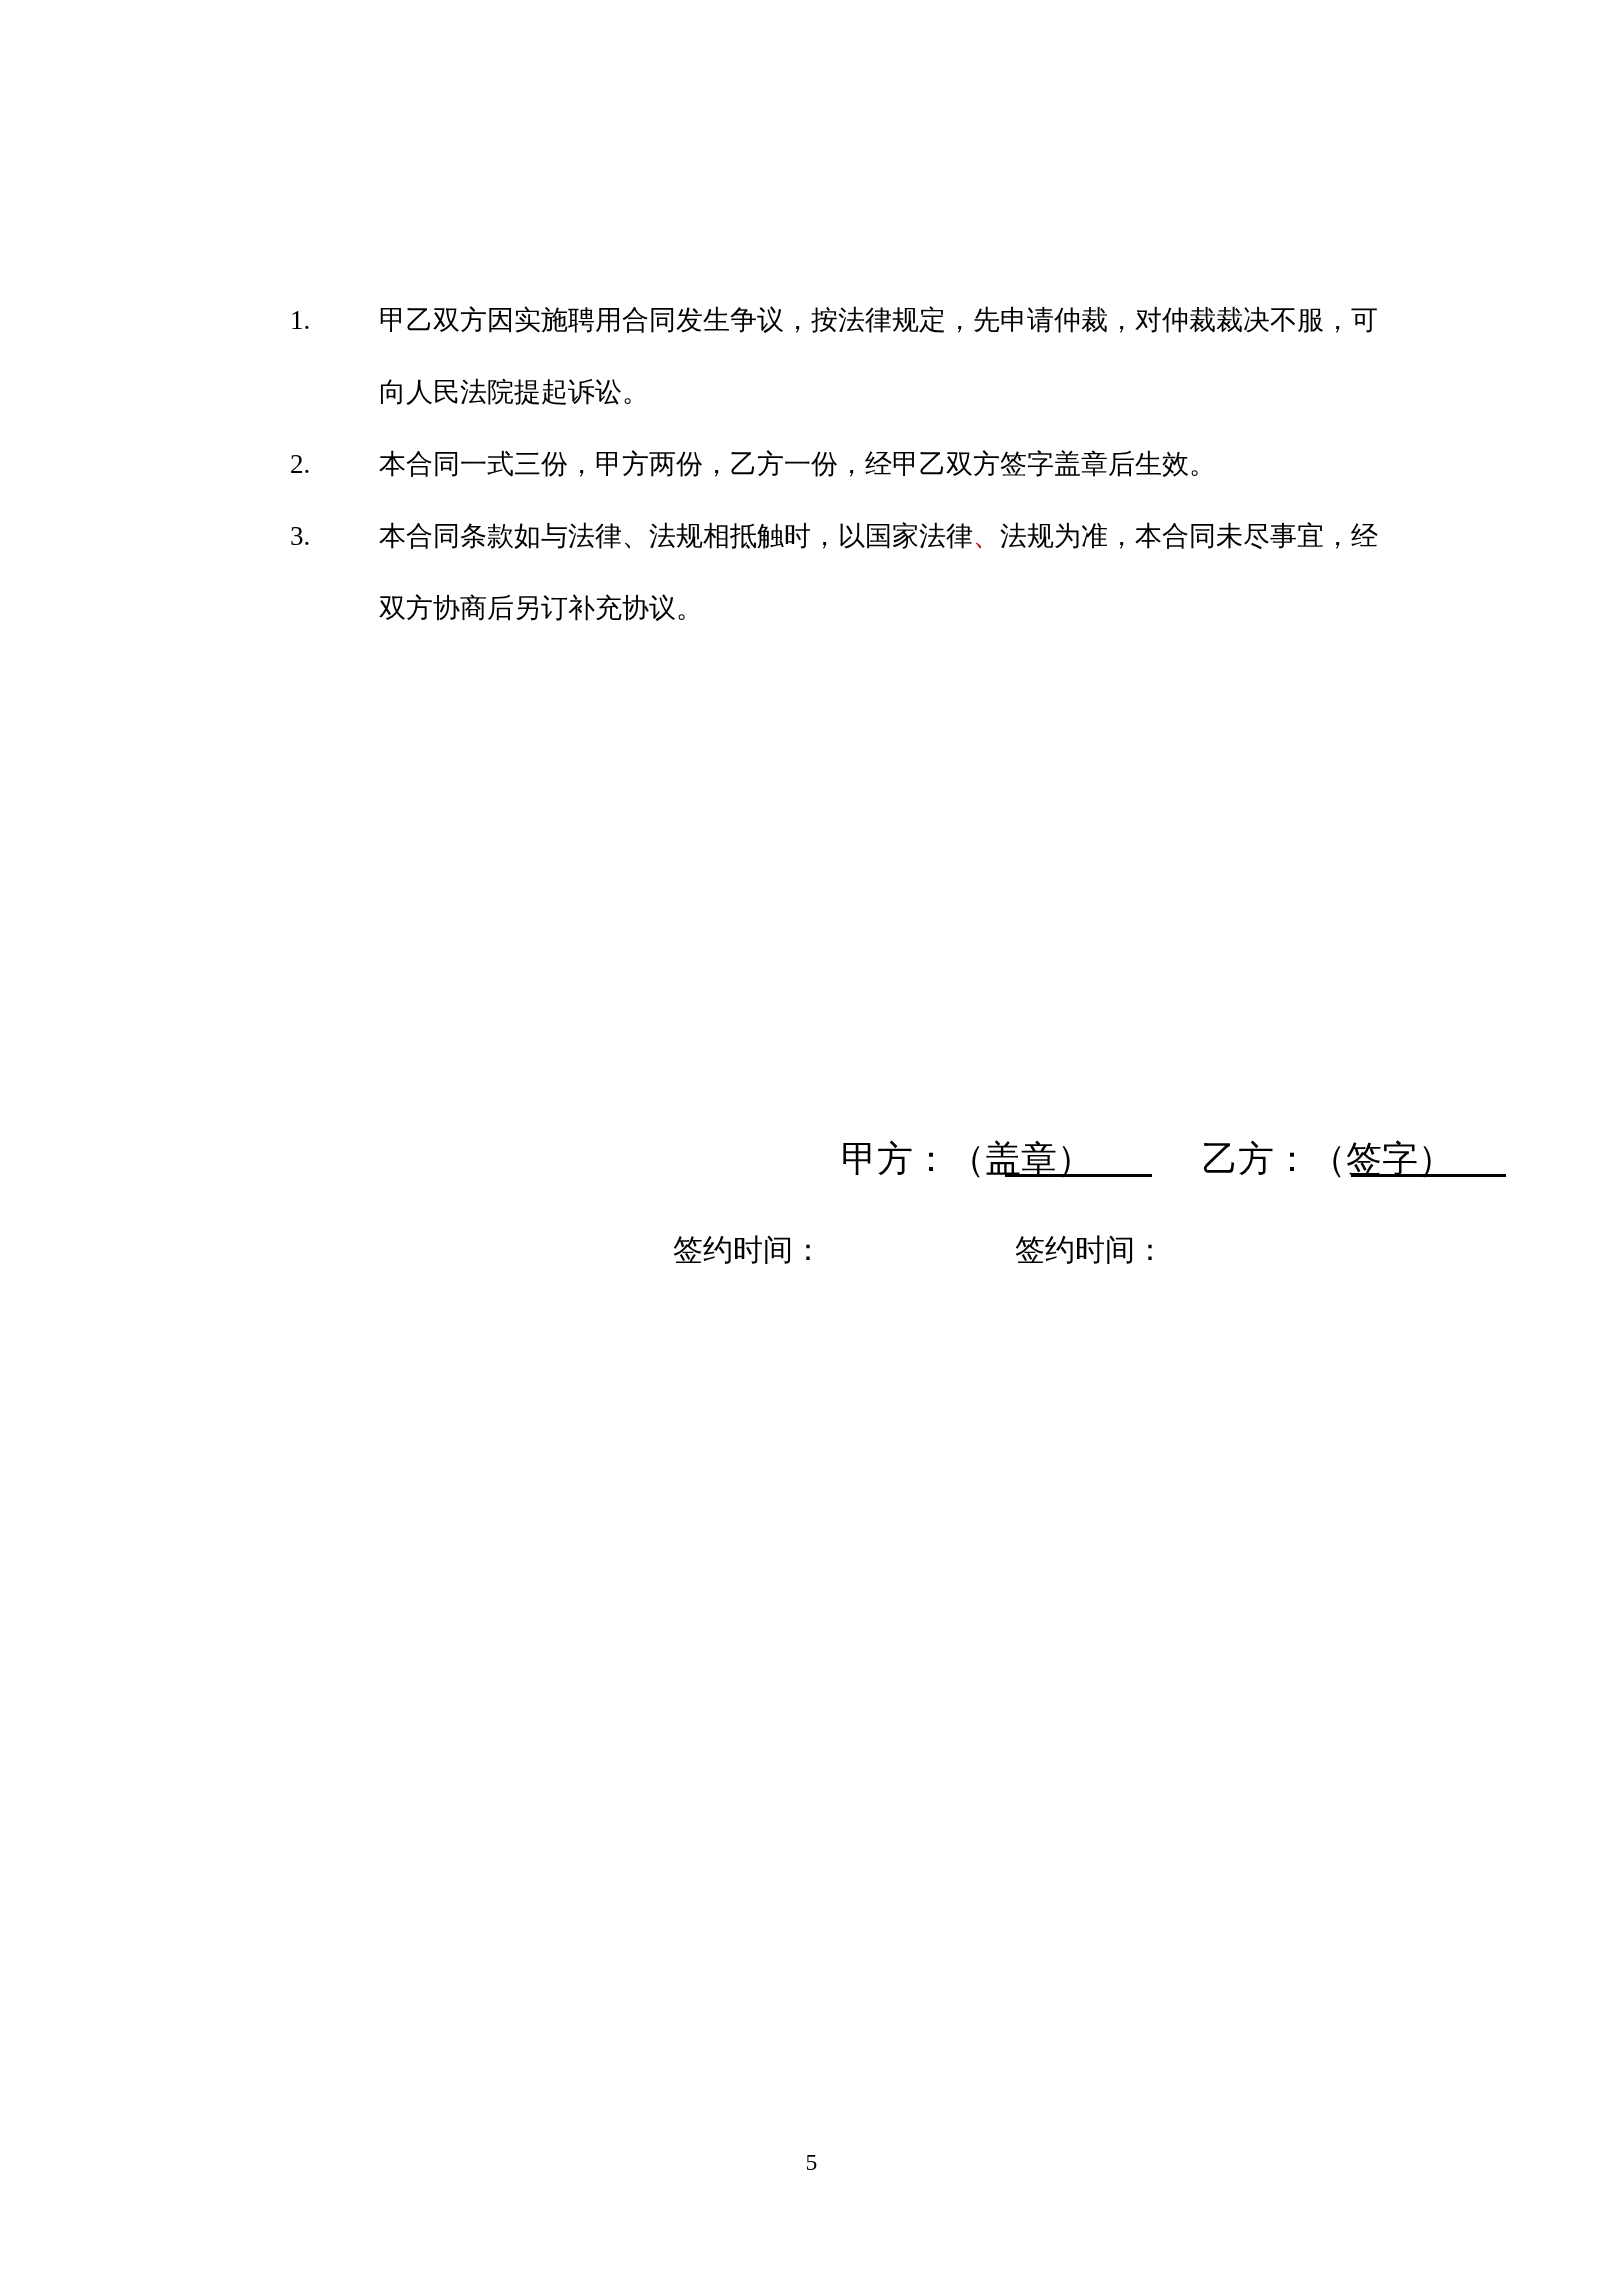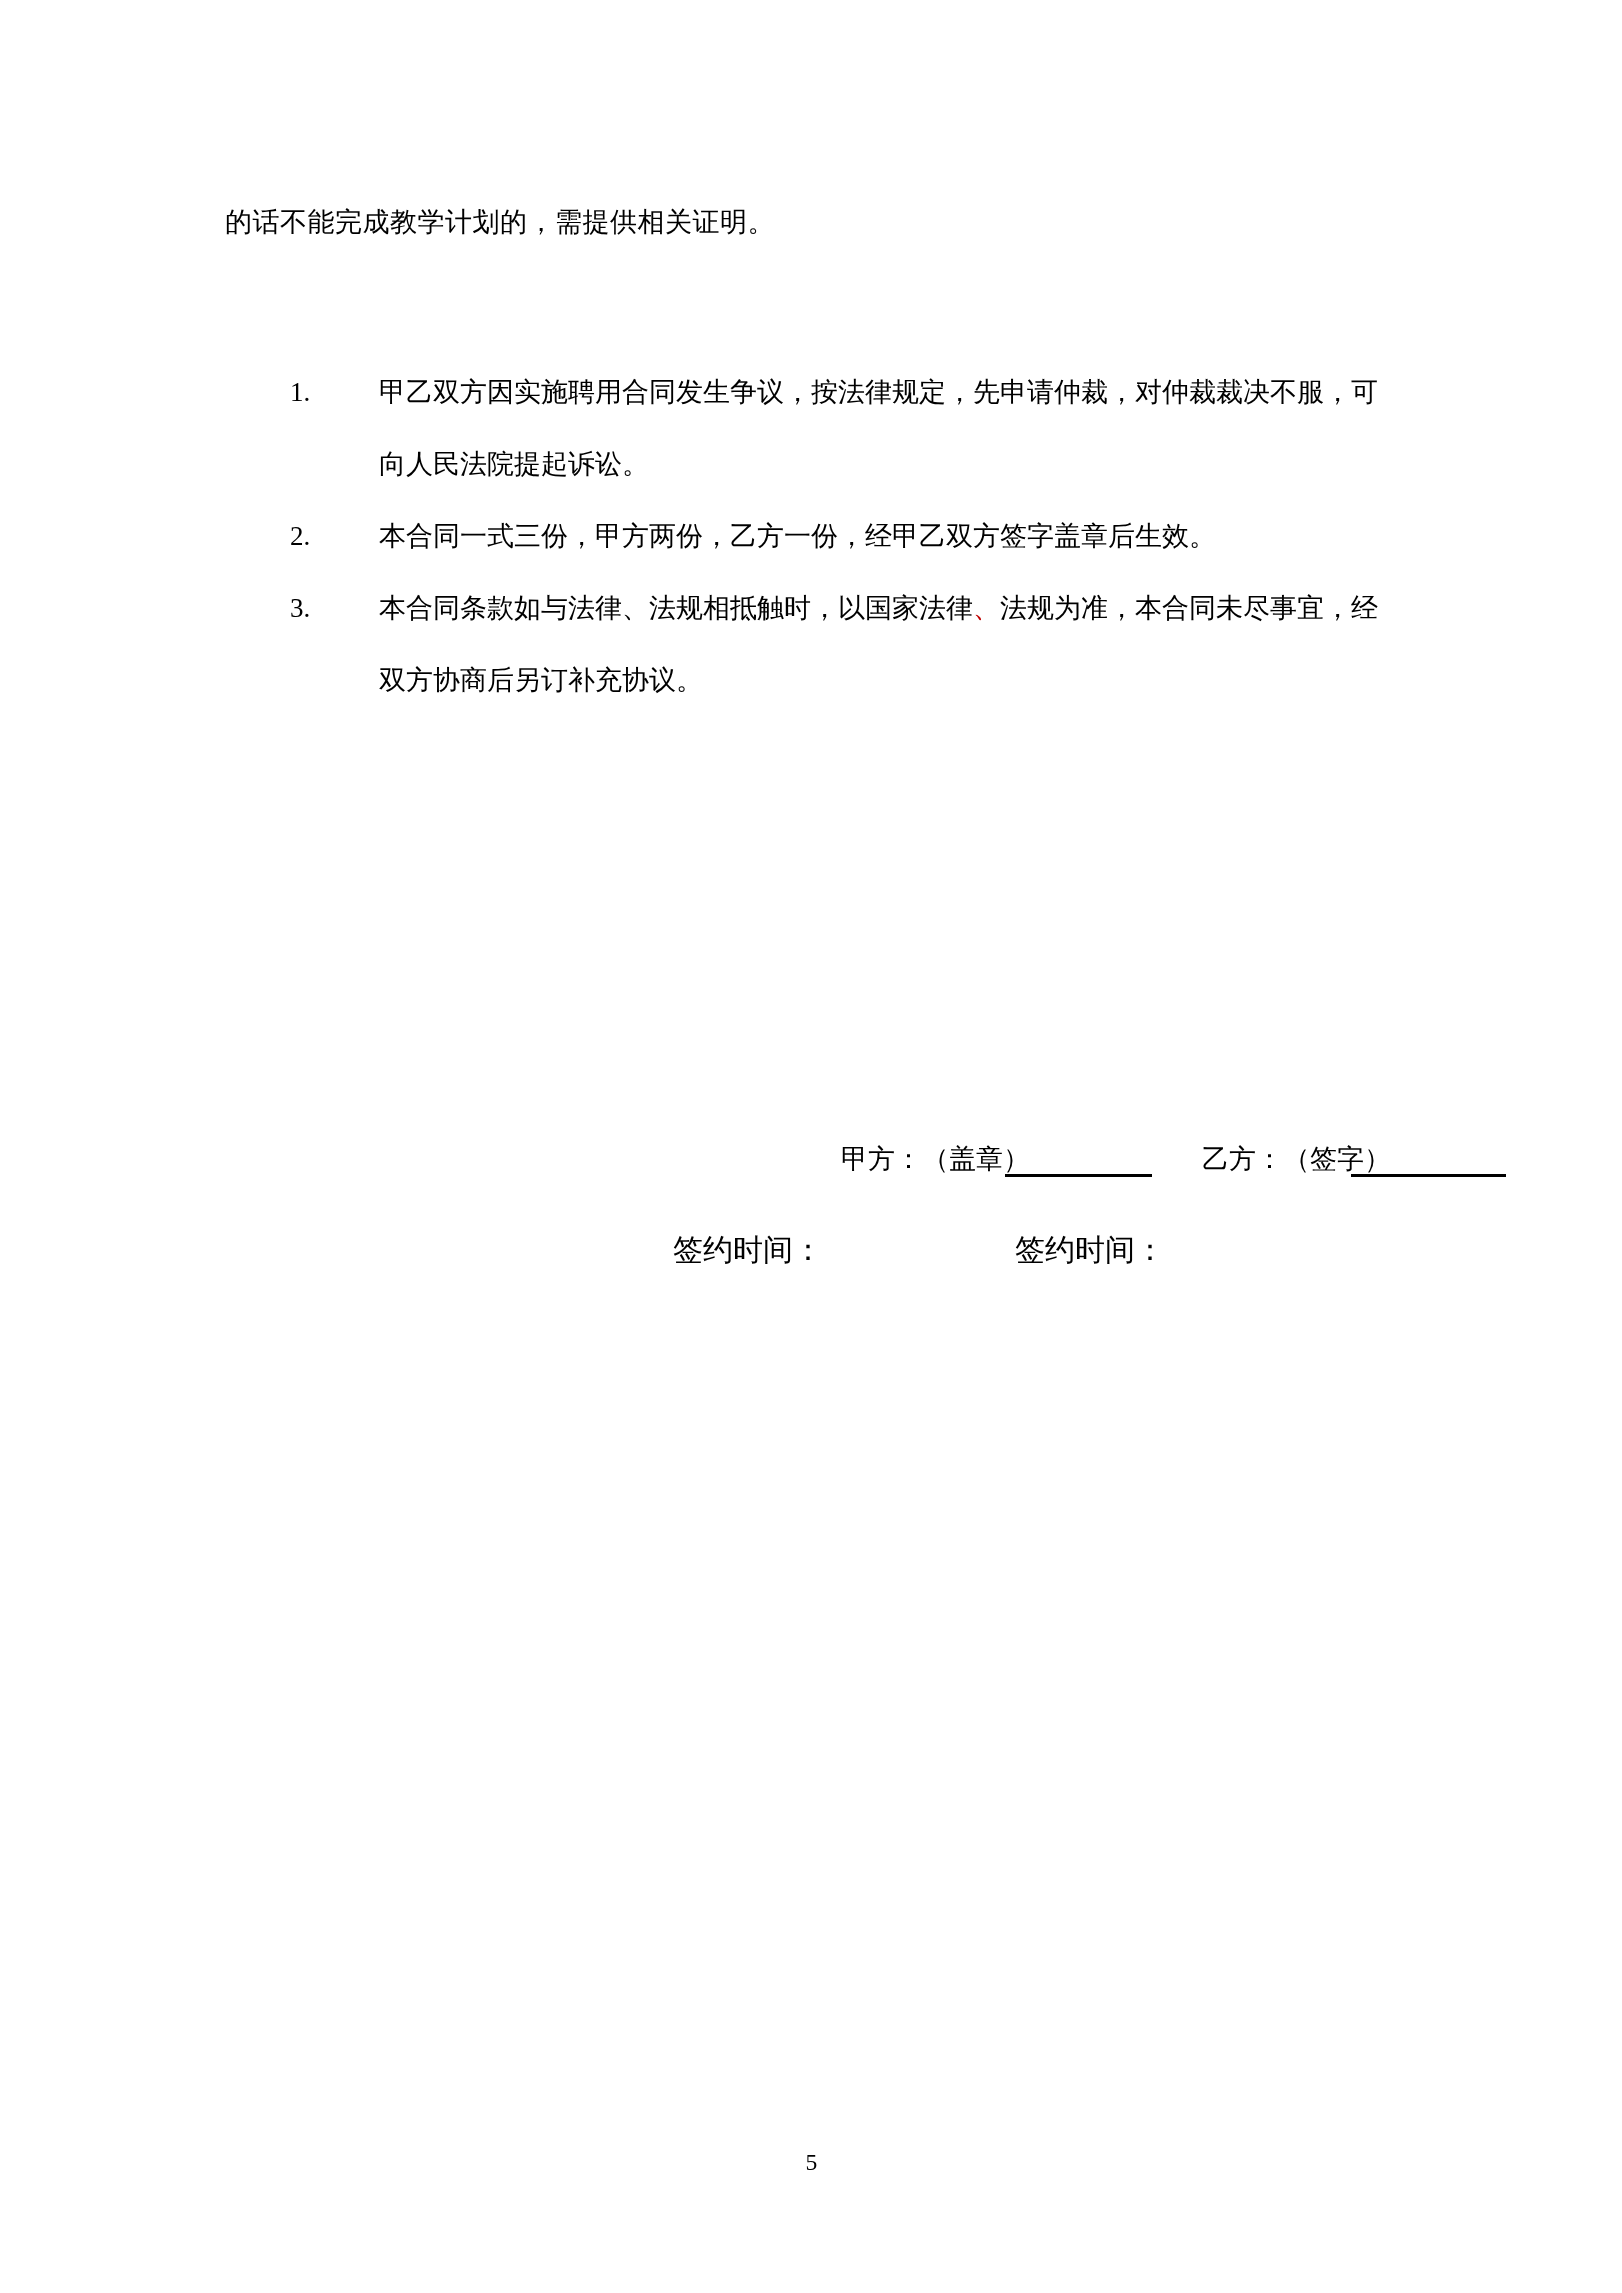--- a/index.html
+++ b/index.html
@@ -55,21 +55,21 @@
   .red { color: #c00000; }
   .sig-block {
     position: absolute;
     left: 225px;
     top: 941px;
     width: 1164px;
   }
   .sig-row-1 {
     position: relative;
     height: 64px;
-    font-size: 27px;
+    font-size: 36px;
     line-height: 64px;
   }
   .sig-label-a {
     position: absolute;
     left: 391px;
     top: 0;
   }
   .sig-line-a {
     position: absolute;
     left: 555px;
@@ -118,21 +118,20 @@
     line-height: 27px;
   }
 </style>
 </head>
 <body>
 
 <div class="page">
 
   <div class="content">
 
-    <p>的话不能完成教学计划的，需提供相关证明。</p>
 
 
     <div class="gap-large"></div>
 
 
     <div class="num-list-item">
       <span class="num-marker">1.</span>
       <span class="num-body">甲乙双方因实施聘用合同发生争议，按法律规定，先申请仲裁，对仲裁裁决不服，可向人民法院提起诉讼。</span>
     </div>
 

